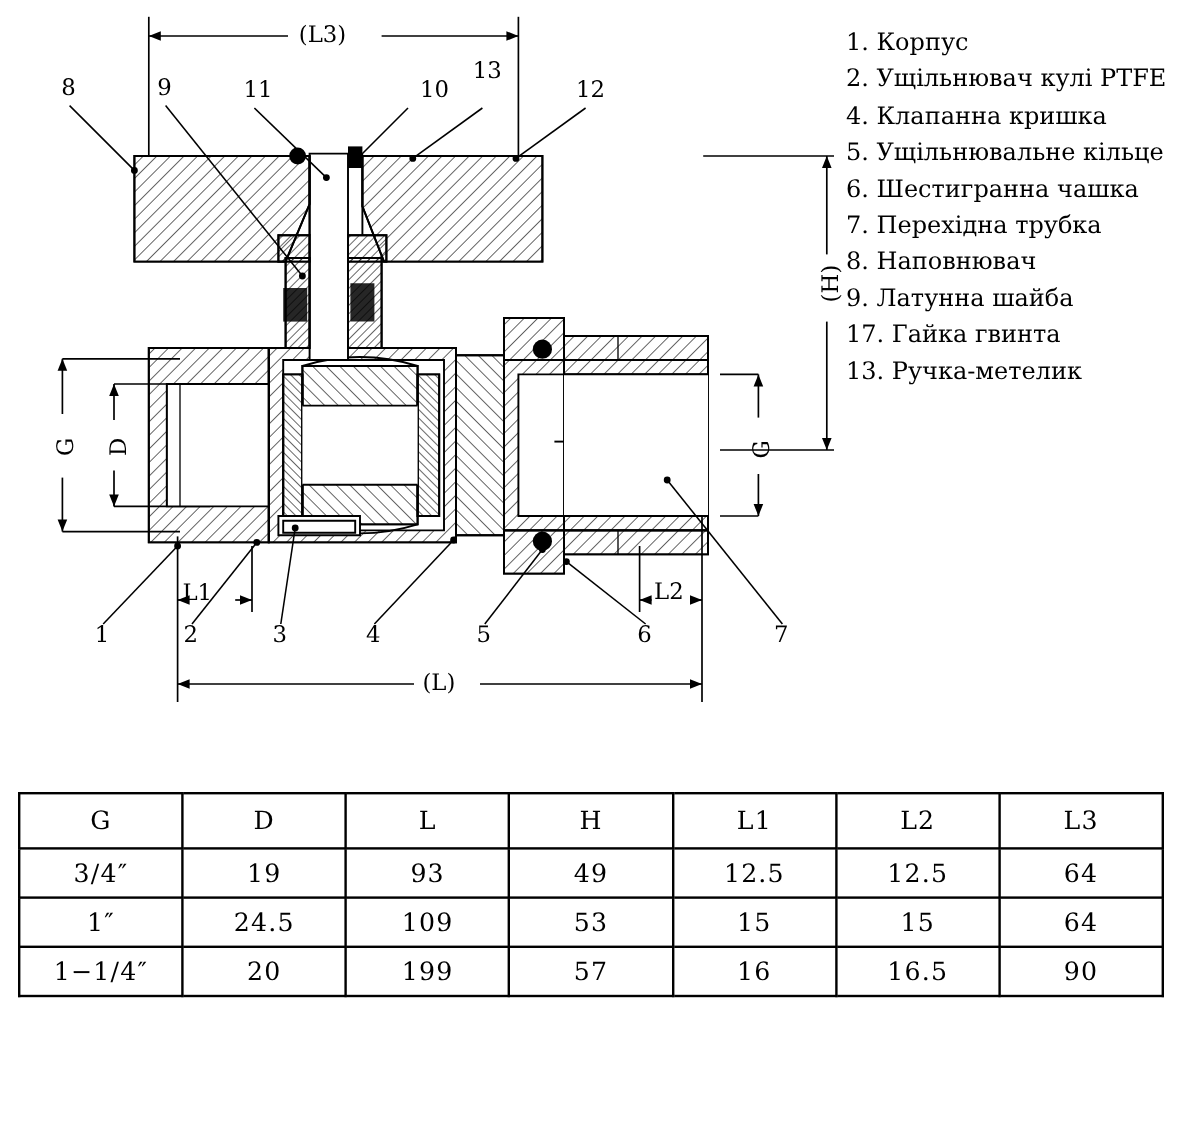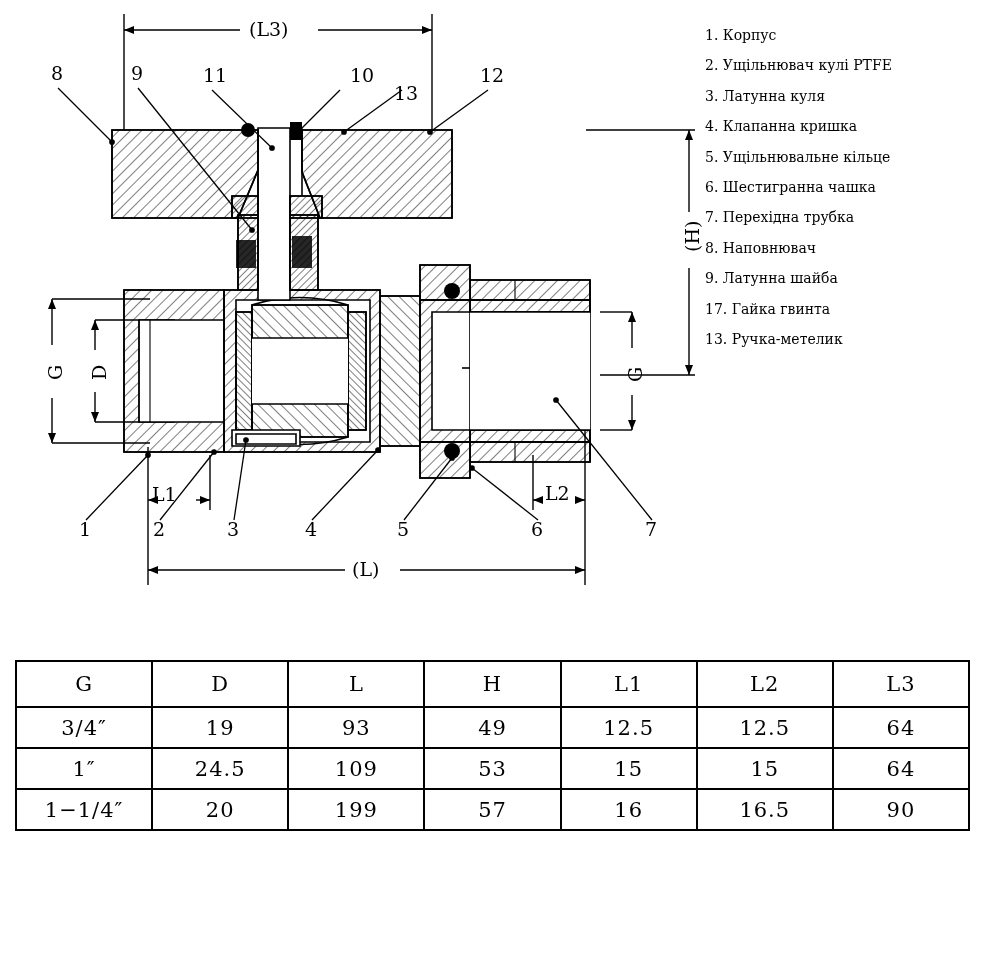--- a/index.html
+++ b/index.html
@@ -29,21 +29,21 @@
   }
   
   #legend {
     position: absolute;
     left: 705px;
     top: 20px;
     width: 290px;
   }
   #legend .legend-item {
     font-family: "DejaVu Serif", "Liberation Serif", serif;
-    font-size: 14px;
+    font-size: 20px;
     line-height: 30.4px;
     white-space: nowrap;
     color: #000;
   }
   
   #spec-table {
     position: absolute;
     left: 15px;
     top: 660px;
     border-collapse: collapse;
@@ -288,35 +288,34 @@
   <div class="lbl rot" style="left:44px; top:380px;">G</div>
   <div class="lbl rot" style="left:88px; top:380px;">D</div>
   <div class="lbl rot" style="left:624px; top:382px;">G</div>
   <div class="lbl" style="left:152px; top:483px;">L1</div>
   <div class="lbl" style="left:545px; top:482px;">L2</div>
 
   <div class="lbl" style="left:51px; top:62px;">8</div>
   <div class="lbl" style="left:131px; top:62px;">9</div>
   <div class="lbl" style="left:203px; top:64px;">11</div>
   <div class="lbl" style="left:350px; top:64px;">10</div>
-  <div class="lbl" style="left:394px; top:82px;">13</div>
+  <div class="lbl" style="left:394px; top:48px;">13</div>
   <div class="lbl" style="left:480px; top:64px;">12</div>
 
   <div class="lbl" style="left:79px; top:518px;">1</div>
   <div class="lbl" style="left:153px; top:518px;">2</div>
   <div class="lbl" style="left:227px; top:518px;">3</div>
   <div class="lbl" style="left:305px; top:518px;">4</div>
   <div class="lbl" style="left:397px; top:518px;">5</div>
   <div class="lbl" style="left:531px; top:518px;">6</div>
   <div class="lbl" style="left:645px; top:518px;">7</div>
 
   <div id="legend">
     <div class="legend-item">1. Корпус</div>
     <div class="legend-item">2. Ущільнювач кулі PTFE</div>
-    <div class="legend-item">3. Латунна куля</div>
     <div class="legend-item">4. Клапанна кришка</div>
     <div class="legend-item">5. Ущільнювальне кільце</div>
     <div class="legend-item">6. Шестигранна чашка</div>
     <div class="legend-item">7. Перехідна трубка</div>
     <div class="legend-item">8. Наповнювач</div>
     <div class="legend-item">9. Латунна шайба</div>
     <div class="legend-item">17. Гайка гвинта</div>
     <div class="legend-item">13. Ручка-метелик</div>
   </div>
 

